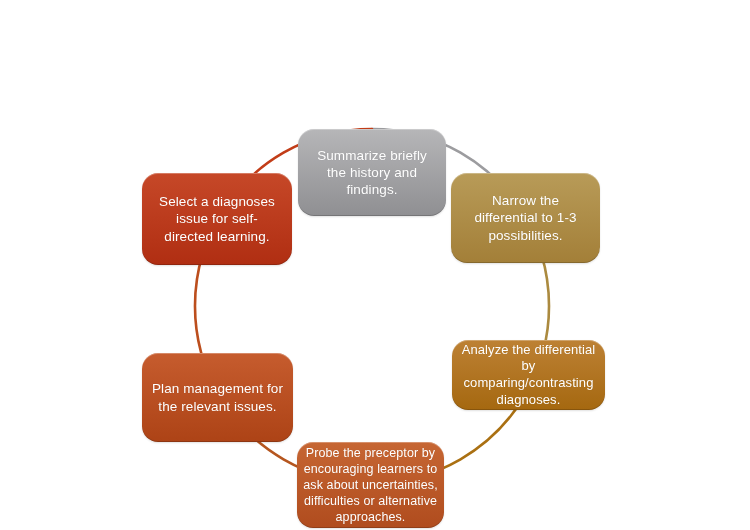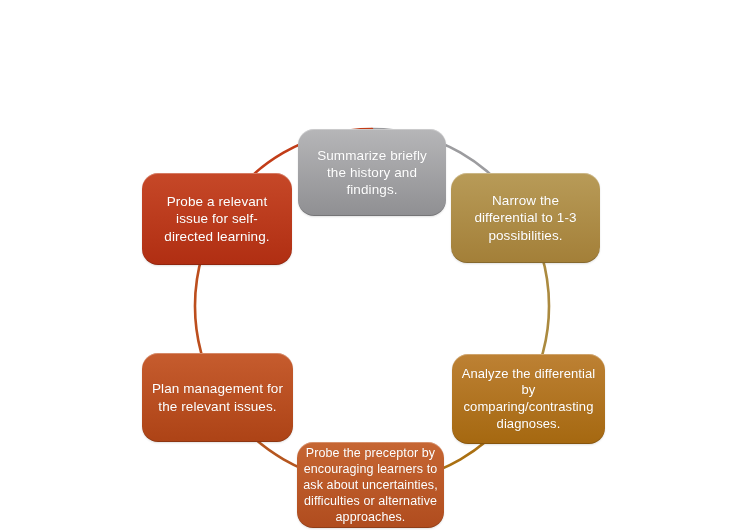--- a/index.html
+++ b/index.html
@@ -41,21 +41,21 @@
   .step-label {
     display: block;
     font-size: 13.5px;
     line-height: 1.28;
     letter-spacing: 0.1px;
     text-shadow: 0 0 1px rgba(0,0,0,0.12);
   }
   
   .pos-summarize { left: 298px; top:  85px; width: 148px; height: 87px; padding: 6px 12px; margin-top: 44px; }
   .pos-narrow    { left: 451px; top: 173px; width: 149px; height: 90px; padding: 6px 12px; }
-  .pos-analyze   { left: 452px; top: 354px; width: 153px; height: 90px; padding: 6px 8px;  }
+  .pos-analyze   { left: 452px; top: 340px; width: 153px; height: 70px; padding: 6px 8px;  }
   .pos-probe     { left: 297px; top: 442px; width: 147px; height: 86px; padding: 16px 6px;  }
   .pos-plan      { left: 142px; top: 353px; width: 151px; height: 89px; padding: 6px 8px; }
   .pos-select    { left: 142px; top: 173px; width: 150px; height: 92px; padding: 6px 10px; }
   .pos-analyze .step-label { font-size: 13px; }
   .pos-probe   .step-label { font-size: 12.5px; }
 </style>
 </head>
 <body style="background: rgb(255, 255, 255);">
 
 <div class="stage">
@@ -83,16 +83,16 @@
 
   <div class="step pos-probe" style="background: linear-gradient(rgb(198, 102, 51), rgb(176, 76, 30)); color: rgb(255, 255, 255);">
     <span class="step-label">Probe the preceptor by encouraging learners to ask about uncertainties, difficulties or alternative approaches.</span>
   </div>
 
   <div class="step pos-plan" style="background: linear-gradient(rgb(198, 92, 46), rgb(173, 67, 22)); color: rgb(255, 255, 255);">
     <span class="step-label">Plan management for the relevant issues.</span>
   </div>
 
   <div class="step pos-select" style="background: linear-gradient(rgb(198, 72, 40), rgb(176, 46, 18)); color: rgb(255, 255, 255);">
-    <span class="step-label">Probe a relevant issue for self-directed learning.</span>
+    <span class="step-label">Select a diagnoses issue for self-directed learning.</span>
   </div>
 
 </div>
 
 </body></html>

